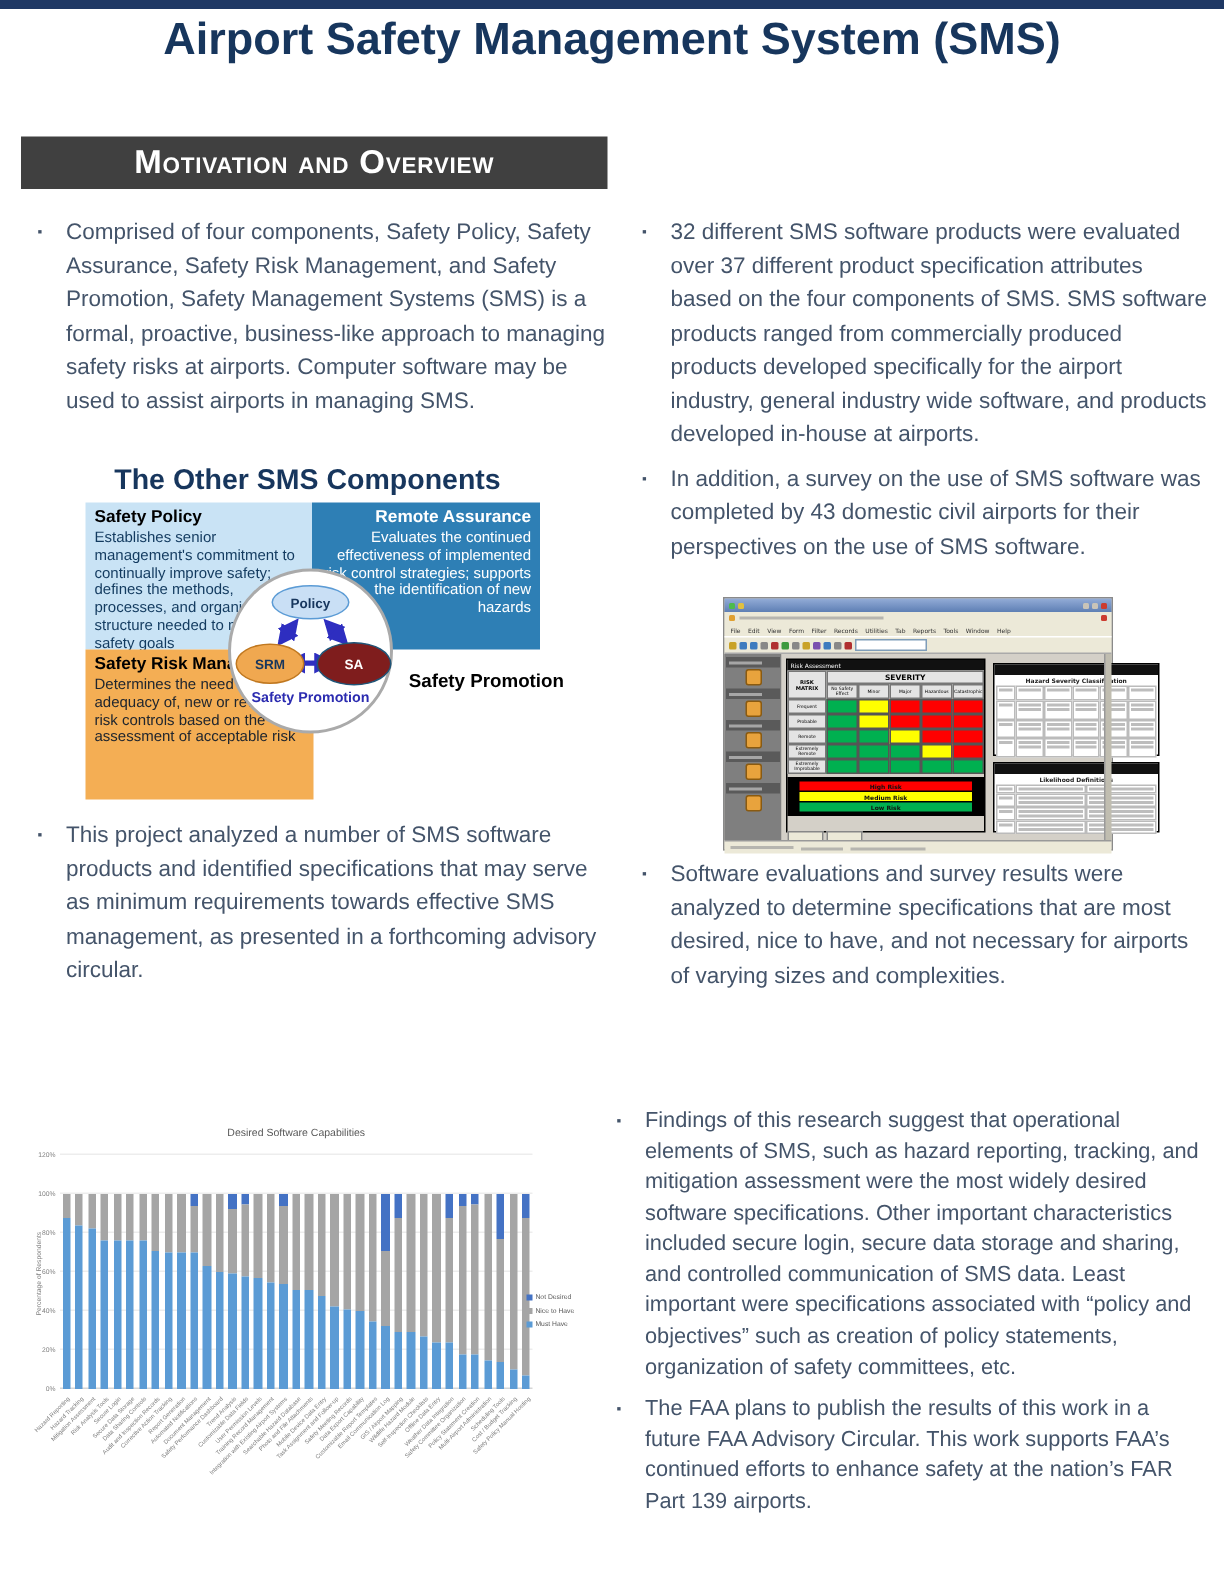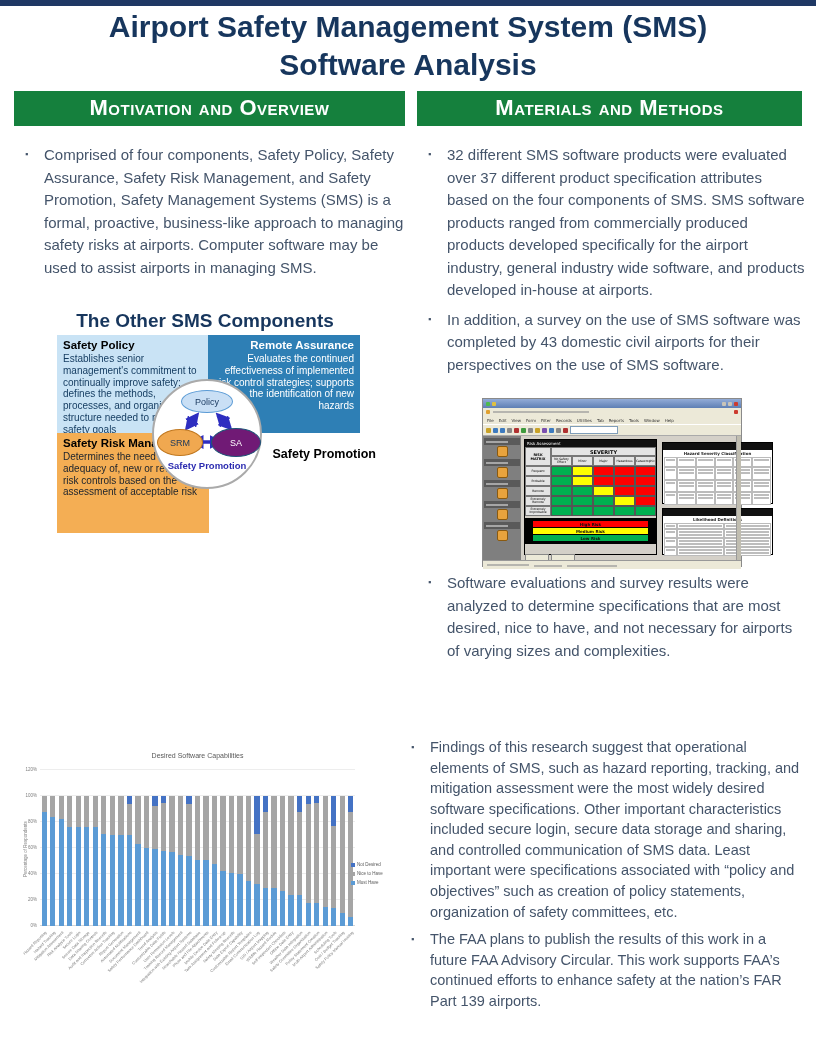--- a/index.html
+++ b/index.html
@@ -1,21 +1,21 @@
 <!DOCTYPE html>
 <html><head>
 <meta charset="utf-8">
 <style>
   html,body{margin:0;padding:0;background:#fff;}
   .page{position:relative;width:816px;height:1056px;background:#fff;overflow:hidden;
         font-family:"Liberation Sans",sans-serif;}
   .topbar{position:absolute;left:0;top:0;width:816px;height:6px;background:#1F3864;}
   .poster-title{position:absolute;top:8px;left:0;width:816px;margin:0;text-align:center;
         font-size:30px;font-weight:bold;color:#17365D;line-height:1.27;}
-  .hdr{position:absolute;height:35px;background:#15803d;color:#fff;text-align:center;
+  .hdr{position:absolute;height:35px;background:#404040;color:#fff;text-align:center;
         font-variant:small-caps;font-weight:bold;font-size:22px;line-height:34px;letter-spacing:.5px;}
   .hdr-left{left:14px;top:91px;width:391px;}
   .hdr-right{left:417px;top:91px;width:385px;}
   .hdr-results{left:14px;top:668px;width:788px;}
 
   .col{position:absolute;}
   .bullet{position:relative;padding-left:30px;color:#44546A;font-size:15px;line-height:1.5;margin-bottom:7px;}
   .bullet::before{content:"▪";position:absolute;left:11px;top:4px;font-size:9px;color:#44546A;}
   .bullet.tight{font-size:14.5px;line-height:1.42;}
 
@@ -27,24 +27,24 @@
   .q-tl{left:17px;top:0;width:151px;height:98px;background:#C9E3F5;color:#123A5F;}
   .q-tr{left:168px;top:0;width:152px;height:98px;background:#2E7FB5;color:#fff;text-align:right;}
   .q-bl{left:17px;top:98px;width:152px;height:100px;background:#F4AE54;color:#20262E;}
   .q-br{left:190px;top:108px;width:152px;height:90px;background:#fff;color:#333;text-align:right;}
   .q-title{font-weight:bold;font-size:11.5px;margin-bottom:2px;color:#000;}
   .q-tr .q-title{color:#fff;}
   .q-text{font-size:10px;line-height:1.18;}
   .sms-circle{position:absolute;left:112px;top:44px;width:110px;height:110px;border-radius:50%;
         background:#fff;border:2px solid #aaa;box-sizing:border-box;}
   .ell{position:absolute;border-radius:50%;display:flex;align-items:center;justify-content:center;
-        font-weight:normal;font-size:9px;box-sizing:border-box;}
+        font-weight:bold;font-size:9px;box-sizing:border-box;}
   .ell-policy{left:141px;top:55px;width:52px;height:23px;background:#C9DFF5;border:1px solid #5B9BD5;color:#17365D;}
   .ell-srm{left:117px;top:94px;width:46px;height:27px;background:#F0A850;border:1px solid #C07820;color:#17365D;}
-  .ell-sa{left:171px;top:93px;width:50px;height:29px;background:#701a75;border:1px solid #1F5578;color:#fff;}
+  .ell-sa{left:171px;top:93px;width:50px;height:29px;background:#7f1d1d;border:1px solid #1F5578;color:#fff;}
   .circle-caption{position:absolute;left:107px;top:125px;width:120px;text-align:center;
         font-weight:bold;font-size:9.5px;color:#2B2BB0;}
   .arrows-svg{position:absolute;left:100px;top:40px;}
 
   
   .sshot{position:absolute;left:482px;top:398px;width:258px;height:167px;border:1px solid #8a8a8a;
         background:#D4D0C8;box-sizing:content-box;font-family:"DejaVu Sans",sans-serif;}
   .tb1{height:9px;background:linear-gradient(#93ACD7,#5E7FB4);display:flex;align-items:center;
         justify-content:space-between;padding:0 3px;}
   .tb-dots,.tb-btns{display:flex;gap:2px;}
@@ -111,24 +111,23 @@
   .lgrow{display:flex;align-items:center;gap:2px;margin-bottom:4px;}
   .lgsw{width:4px;height:4px;}
   .lgtxt{font-size:4.5px;color:#595959;white-space:nowrap;}
 </style>
 </head>
 <body>
 
 <div class="page">
   <div class="topbar"></div>
 
-  <h1 class="poster-title"><span>Airport Safety Management System (SMS)</span><br><span>Software Analysis</span></h1>
+  <h1 class="poster-title"><span>Airport Safety Management System (SMS)</span><br></h1>
 
   <div class="hdr hdr-left">Motivation and Overview</div>
-  <div class="hdr hdr-right">Materials and Methods</div>
 
   <div class="col" style="left:14px;top:144px;width:392px;">
     <div class="bullet">Comprised of four components, Safety Policy, Safety Assurance, Safety Risk Management, and Safety Promotion, Safety Management Systems (SMS) is a formal, proactive, business-like approach to managing safety risks at airports. Computer software may be used to assist airports in managing SMS.</div>
   </div>
 
   <div class="diagram">
     <div class="diagram-title">The Other SMS Components</div>
     <div class="quadwrap">
       <div class="quad q-tl">
         <div class="q-title">Safety Policy</div>
@@ -156,20 +155,23 @@
         <path d="M78,40 L90,53" stroke="#2E2EC0" stroke-width="3.5" marker-start="url(#ah)" marker-end="url(#ah)"></path>
         <path d="M53,67 L80,67" stroke="#2E2EC0" stroke-width="3.5" marker-start="url(#ah)" marker-end="url(#ah)"></path>
       </svg>
       <div class="ell ell-policy">Policy</div>
       <div class="ell ell-srm">SRM</div>
       <div class="ell ell-sa">SA</div>
       <div class="circle-caption">Safety Promotion</div>
     </div>
   </div>
 
+  <div class="col" style="left:14px;top:546px;width:392px;">
+    <div class="bullet">This project analyzed a number of SMS software products and identified specifications that may serve as minimum requirements towards effective SMS management, as presented in a forthcoming advisory circular.</div>
+  </div>
 
   <div class="col" style="left:417px;top:144px;width:388px;">
     <div class="bullet">32 different SMS software products were evaluated over 37 different product specification attributes based on the four components of SMS. SMS software products ranged from commercially produced products developed specifically for the airport industry, general industry wide software, and products developed in-house at airports.</div>
     <div class="bullet">In addition, a survey on the use of SMS software was completed by 43 domestic civil airports for their perspectives on the use of SMS software.</div>
   </div>
 
   <div class="sshot">
     <div class="tb1">
       <div class="tb-dots">
         <div class="wdot" style="background:#4DBB4D;"></div>

